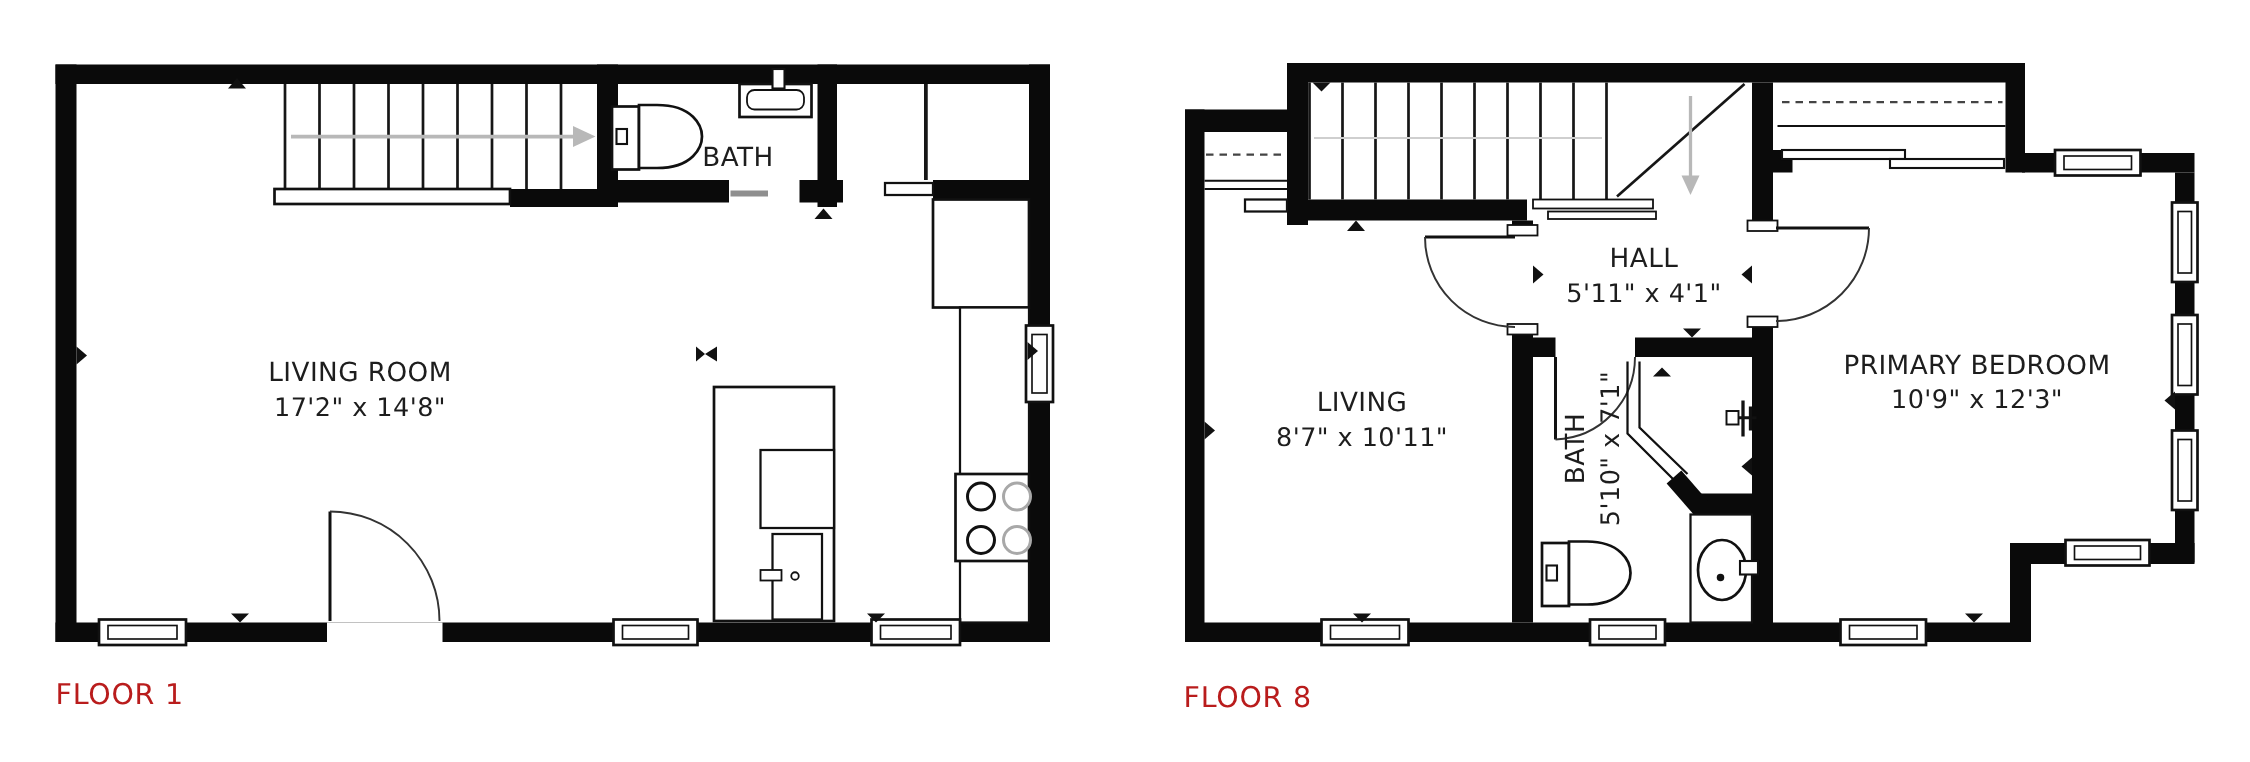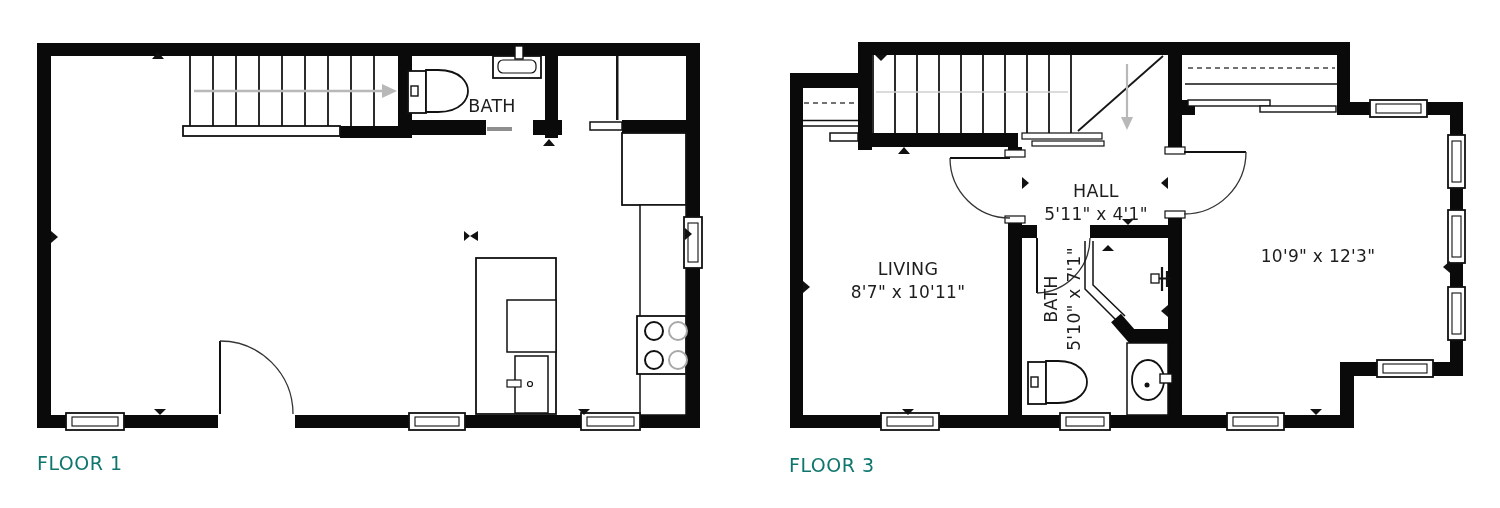--- a/index.html
+++ b/index.html
@@ -4,21 +4,21 @@
 <style>
   :root{ --wall:#0a0a0a; --line:#1a1a1a; --gray:#b8b8b8; --text:#1d1d1d; }
   html,body{margin:0;padding:0;background:#fff;}
   #canvas{position:relative;width:1500px;height:508px;background:#fff;overflow:hidden;
           font-family:"DejaVu Sans","Liberation Sans",sans-serif;}
   #plan-svg{position:absolute;left:0;top:0;}
   .room-label{position:absolute;transform:translate(-50%,-50%);text-align:center;color:var(--text);
               white-space:nowrap;line-height:23px;font-size:17.5px;letter-spacing:0.3px;}
   .room-label.rot{transform:translate(-50%,-50%) rotate(-90deg);}
   .room-dims{font-size:17px;}
-  .floor-caption{position:absolute;font-size:19px;color:#0f766e;letter-spacing:0.5px;}
+  .floor-caption{position:absolute;font-size:19px;color:#b91c1c;letter-spacing:0.5px;}
 </style>
 </head>
 <body>
 
 <div id="canvas">
 
 <svg id="plan-svg" width="1500" height="508" viewBox="0 0 1500 508">
 
   <g>
 
@@ -259,41 +259,46 @@
       <polygon points="1168,177 1168,189 1161,183"></polygon>
       <polygon points="1122,219 1134,219 1128,225"></polygon>
       <polygon points="1102,251 1114,251 1108,245"></polygon>
       <polygon points="1168,305 1168,317 1161,311"></polygon>
       <polygon points="1450,261 1450,273 1443,267"></polygon>
       <polygon points="1310,409 1322,409 1316,415"></polygon>
     </g>
   </g>
 </svg>
 
+<div class="room-label" style="left:240px;top:261px">
+  <div class="room-name">LIVING ROOM</div>
+  <div class="room-dims">17'2" x 14'8"</div>
+</div>
 
 
 <div class="room-label" style="left:492px;top:106px">
   <div class="room-name">BATH</div>
 </div>
 
 <div class="room-label" style="left:908px;top:281px">
   <div class="room-name">LIVING</div>
   <div class="room-dims">8'7" x 10'11"</div>
 </div>
 
-<div class="room-label" style="left:1096px;top:203px">
+<div class="room-label" style="left:1096px;top:185px">
   <div class="room-name">HALL</div>
   <div class="room-dims">5'11" x 4'1"</div>
 </div>
 
 <div class="room-label rot" style="left:1063px;top:299px">
   <div class="room-name">BATH</div>
   <div class="room-dims">5'10" x 7'1"</div>
 </div>
 
 <div class="room-label" style="left:1318px;top:256px">
+  <div class="room-name">PRIMARY BEDROOM</div>
   <div class="room-dims">10'9" x 12'3"</div>
 </div>
 
 <div class="floor-caption" style="left:37px;top:452px">FLOOR 1</div>
-<div class="floor-caption" style="left:789px;top:454px">FLOOR 3</div>
+<div class="floor-caption" style="left:789px;top:454px">FLOOR 8</div>
 
 </div>
 
 </body></html>

